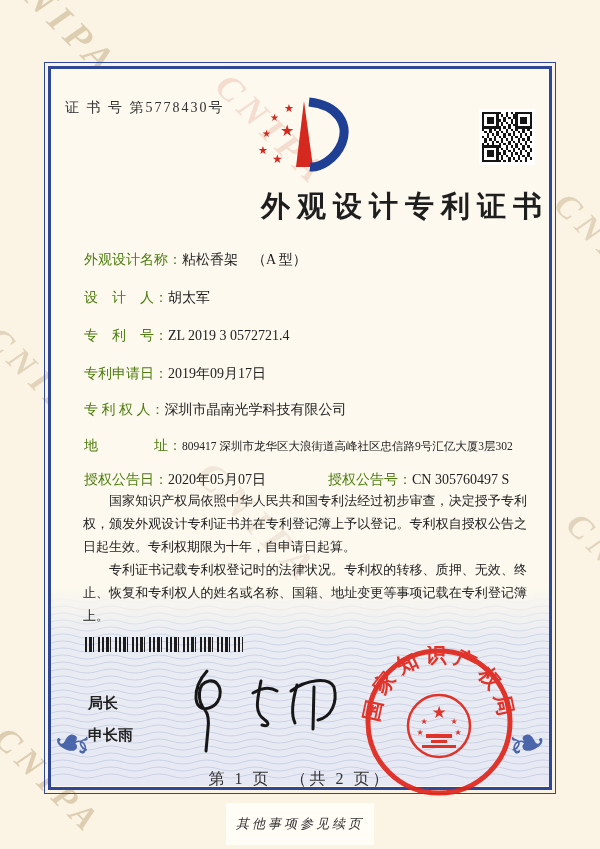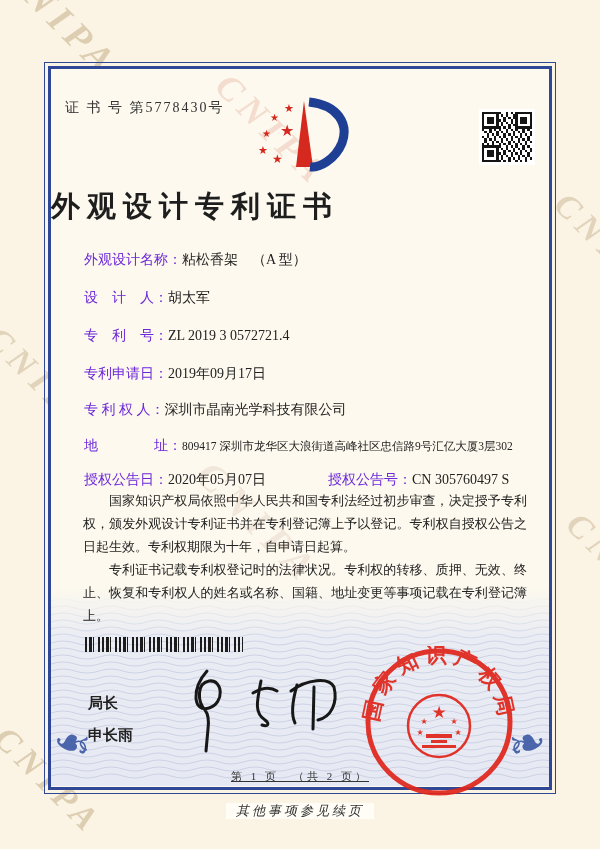--- a/index.html
+++ b/index.html
@@ -18,48 +18,48 @@
     position:absolute;left:48px;top:66px;width:498px;height:718px;
     background:#fdf9ee;border:3px solid #2e4796;z-index:2;
   }
   .sheet::before{
     content:"";position:absolute;inset:-7px;border:1px solid #2e4796;pointer-events:none;
   }
   .cert-no{position:absolute;left:14px;top:30px;font-size:14px;letter-spacing:2px;color:#333;z-index:5;}
   .qr{position:absolute;left:428px;top:40px;width:56px;height:56px;background:#fff;padding:3px;box-sizing:border-box;z-index:5;}
   .logo{position:absolute;left:205px;top:28px;width:96px;height:80px;z-index:5;}
   .logo .star{position:absolute;color:#d5281e;line-height:1;}
-  .cert-title{position:absolute;left:0;top:118px;width:100%;text-align:left;
+  .cert-title{position:absolute;left:0;top:118px;width:100%;text-align:right;
     font-size:29px;font-weight:bold;letter-spacing:7px;color:#1e1e1e;z-index:5;}
   .frow{position:absolute;left:33px;width:446px;font-size:14px;z-index:5;white-space:nowrap;}
-  .frow .lbl{color:#6d28d9;}
+  .frow .lbl{color:#4d7c0f;}
   .frow .val{color:#222;margin-top:20px;}
   .frow.addr .val{font-size:11.5px;letter-spacing:0;}
   .grant2{position:absolute;left:244px;top:0;}
   .paras{position:absolute;left:32px;top:420px;width:444px;z-index:5;}
   .paras p{margin:0;font-size:13px;line-height:23px;text-indent:2em;text-align:justify;color:#222;}
   .guilloche{position:absolute;left:0px;top:518px;width:498px;height:199px;z-index:3;}
   .barcode{position:absolute;left:34px;top:568px;width:158px;height:15px;z-index:6;
     background:
       repeating-linear-gradient(90deg,#1c1c1c 0 2px,rgba(0,0,0,0) 2px 4px,#1c1c1c 4px 7px,rgba(0,0,0,0) 7px 8px,#1c1c1c 8px 9px,rgba(0,0,0,0) 9px 13px,#1c1c1c 13px 15px,rgba(0,0,0,0) 15px 17px);
   }
   .signer-title{position:absolute;left:37px;top:625px;font-size:15px;font-weight:bold;
     font-family:"Liberation Sans","DejaVu Sans",sans-serif;color:#222;z-index:6;text-align:center;}
   .signer-name{position:absolute;left:37px;top:657px;font-size:15px;font-weight:bold;
     font-family:Liberation Mono, monospace;color:#222;z-index:6;}
   .signature{position:absolute;left:118px;top:590px;z-index:6;}
   .seal{position:absolute;left:300px;top:577px;z-index:6;}
   .seal-date{position:absolute;left:304px;top:692px;width:176px;text-align:center;
     font-size:13px;letter-spacing:1px;color:#111;z-index:7;}
   .page-num{position:absolute;left:0;top:700px;width:100%;text-align:center;
-    font-size:11px;letter-spacing:3px;color:#333;z-index:6;text-decoration:underline;}
+    font-size:16px;letter-spacing:3px;color:#333;z-index:6;}
   .ornament{position:absolute;font-size:46px;color:#31509f;line-height:1;z-index:6;opacity:.85;}
   .orn-l{left:2px;top:652px;transform:scaleX(-1) rotate(-15deg);}
   .orn-r{right:2px;top:652px;transform:rotate(-15deg);}
-  .note-box{position:absolute;left:226px;top:803px;width:148px;height:16px;background:#fffdf6;
+  .note-box{position:absolute;left:226px;top:803px;width:148px;height:42px;background:#fffdf6;
     display:flex;align-items:center;justify-content:center;z-index:4;}
   .note-box span{font-size:13px;letter-spacing:3px;color:#333;font-style:italic;}
 </style>
 </head>
 <body>
 
 <div class="page">
 
   <span class="watermark" style="left:-14px;top:-4px;font-size:38px;color:rgba(196,174,136,.55);">CNIPA</span>
   <span class="watermark" style="left:540px;top:228px;font-size:34px;color:rgba(196,174,136,.45);">CNIPA</span>

